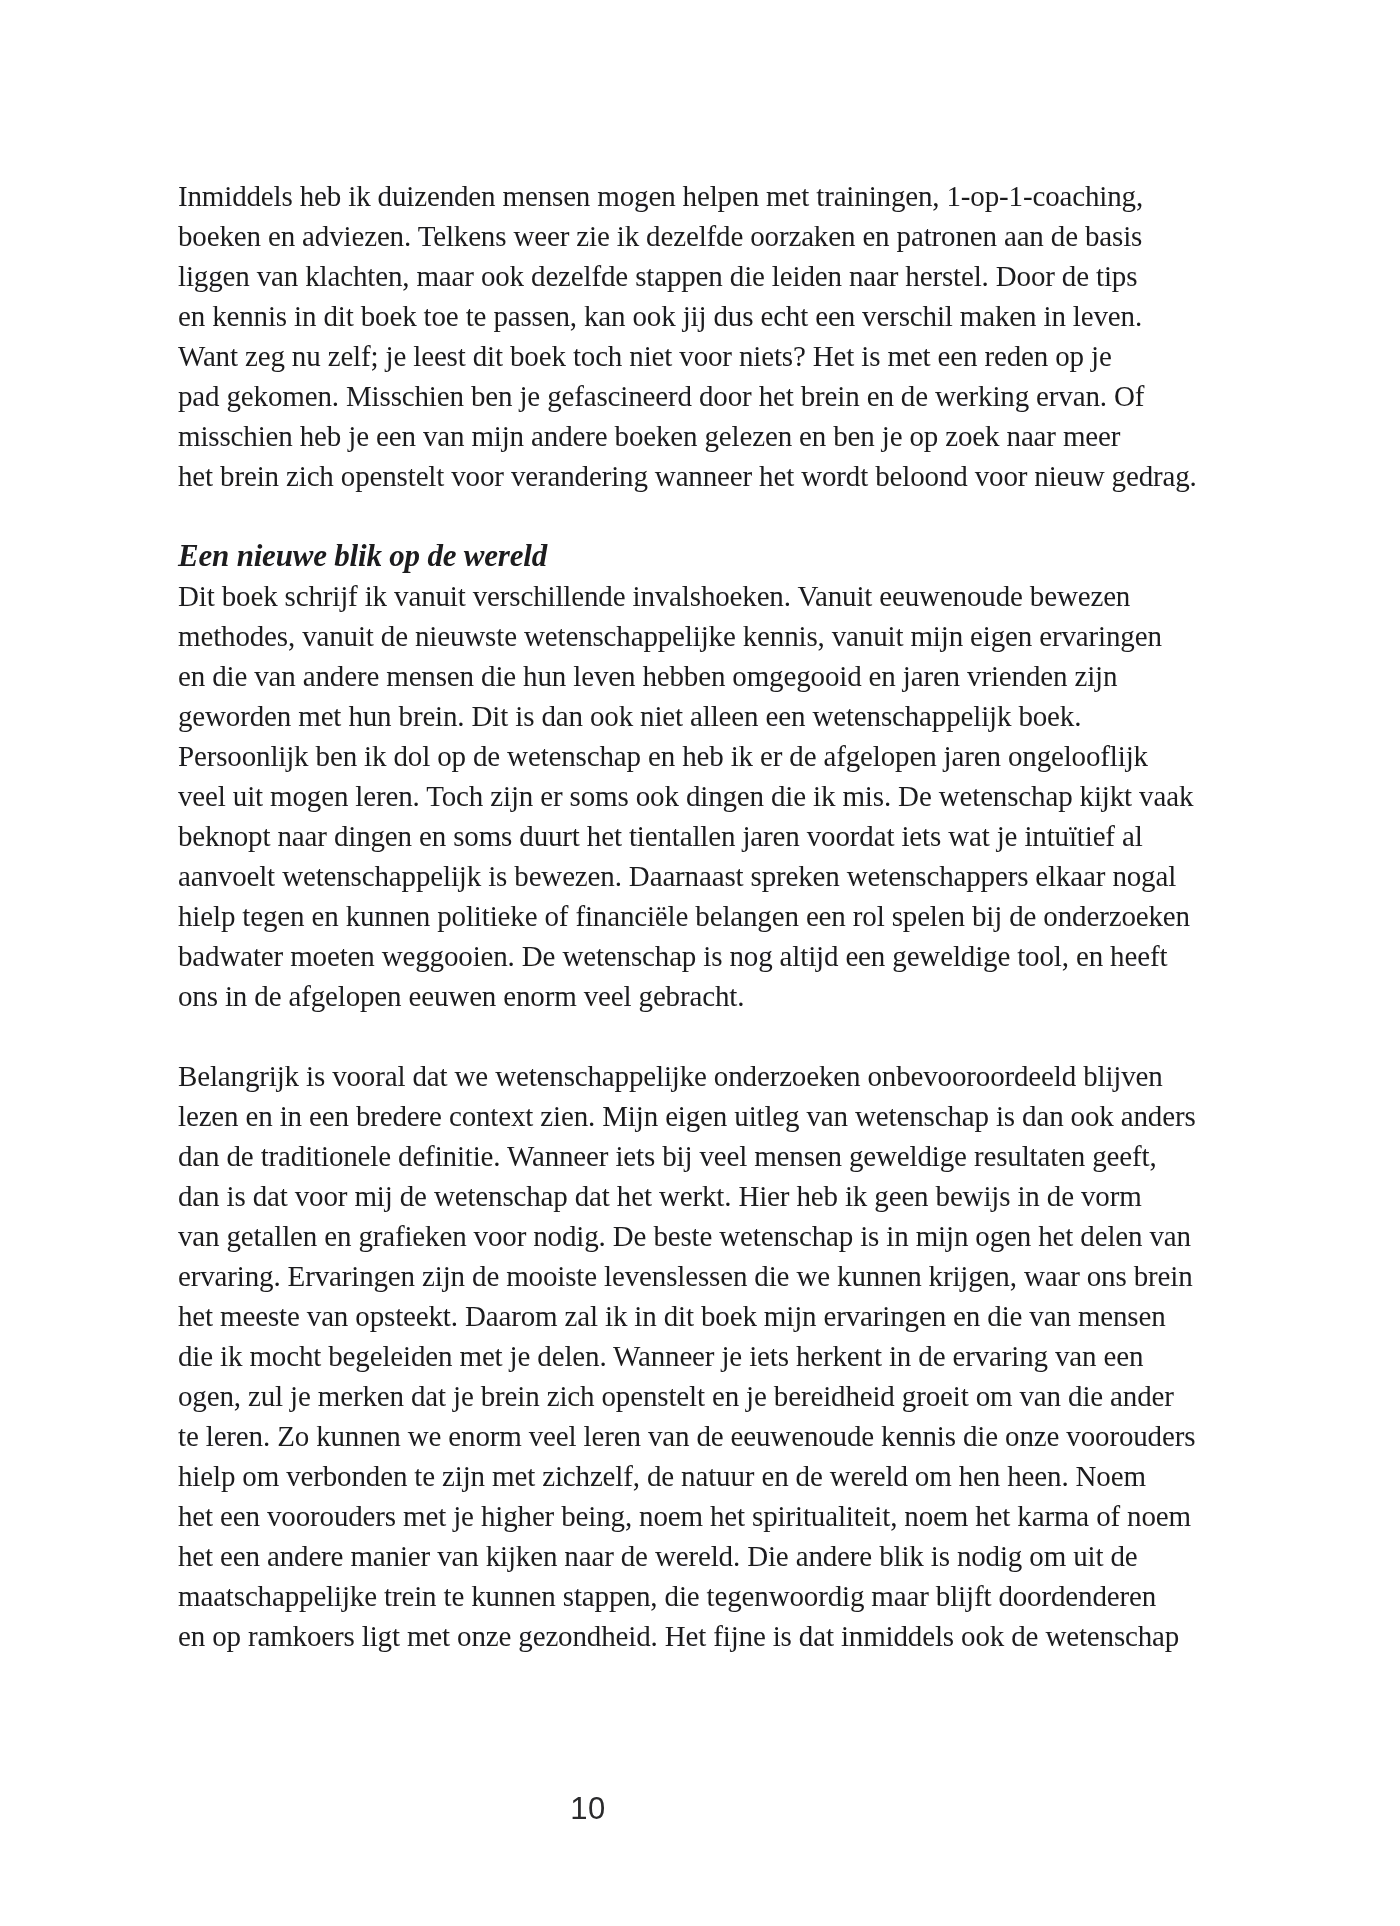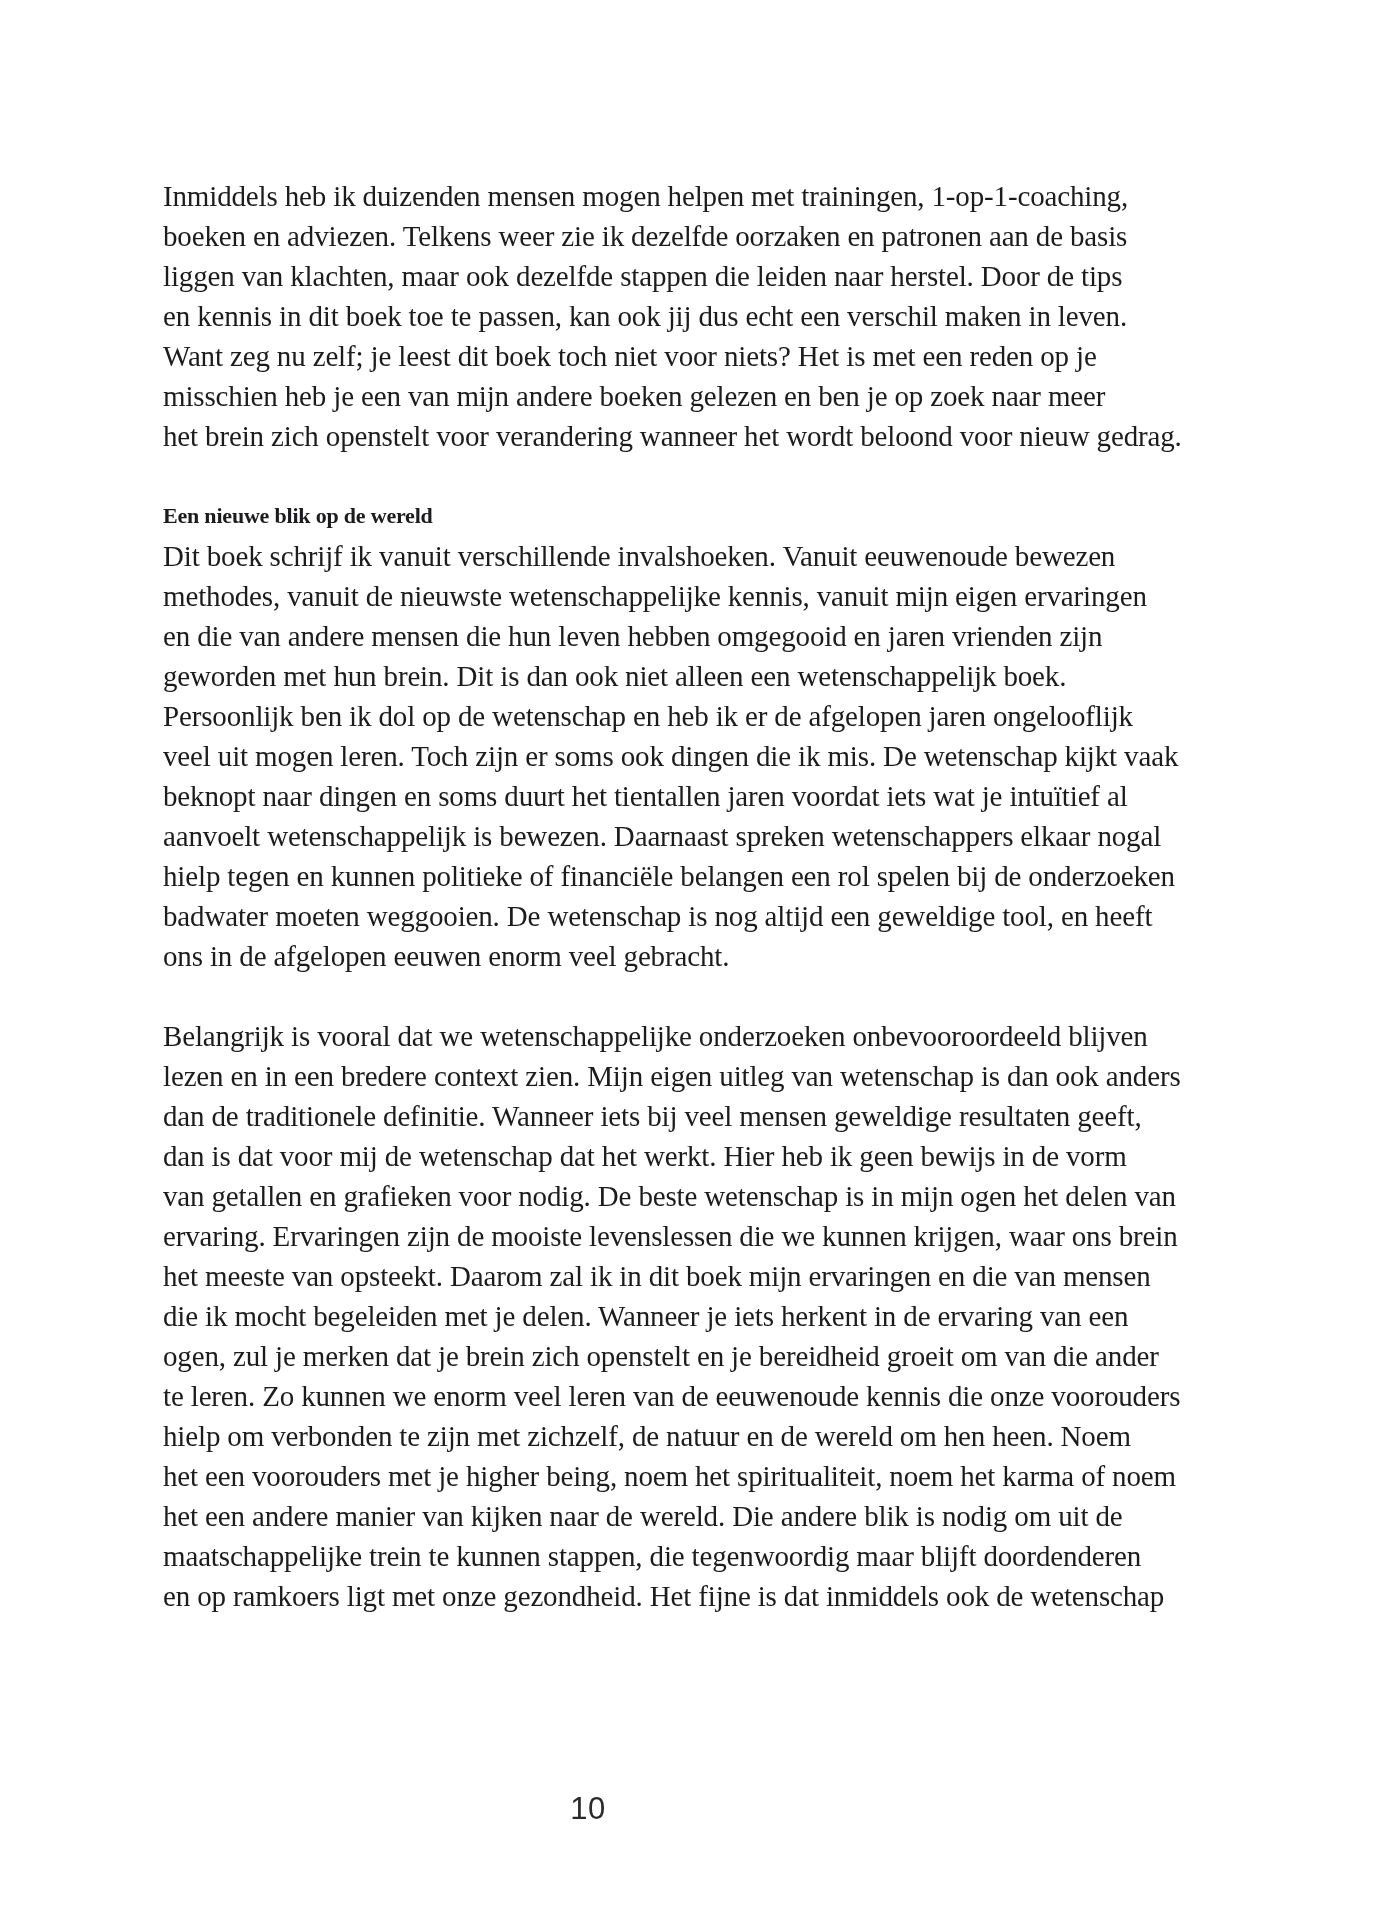--- a/index.html
+++ b/index.html
@@ -9,42 +9,43 @@
   }
   #book-page {
     position: relative;
     width: 1400px;
     height: 1926px;
     background: #ffffff;
     overflow: hidden;
   }
   #text-block {
     position: absolute;
-    left: 163px;
+    left: 178px;
     top: 176px;
     width: 1095px;
     font-family: "Liberation Serif", serif;
     font-size: 29px;
     color: #1c1c1e;
     letter-spacing: -0.15px;
   }
   .section { margin: 0; }
   .section.gap-above { margin-top: 40px; }
   .line {
     height: 40px;
     line-height: 40px;
     white-space: nowrap;
   }
   .heading-line {
     height: 40px;
     line-height: 40px;
     font-weight: bold;
-    font-size: 22px;
+    font-size: 31px;
     letter-spacing: -0.2px;
     white-space: nowrap;
+    font-style: italic;
   }
   .italic { }
   #page-number {
     position: absolute;
     left: 0;
     top: 1792px;
     width: 1176px;
     text-align: center;
     font-family: "Liberation Sans", sans-serif;
     font-size: 31px;
@@ -57,20 +58,21 @@
 <body>
 
 <div id="book-page">
   <div id="text-block">
       <div class="section">
         <div class="line">Inmiddels heb ik duizenden mensen mogen helpen met trainingen, 1-op-1-coaching,</div>
         <div class="line">boeken en adviezen. Telkens weer zie ik dezelfde oorzaken en patronen aan de basis</div>
         <div class="line">liggen van klachten, maar ook dezelfde stappen die leiden naar herstel. Door de tips</div>
         <div class="line">en kennis in dit boek toe te passen, kan ook jij dus echt een verschil maken in leven.</div>
         <div class="line">Want zeg nu zelf; je leest dit boek toch niet voor niets? Het is met een reden op je</div>
+        <div class="line">pad gekomen. Misschien ben je gefascineerd door het brein en de werking ervan. Of</div>
         <div class="line">misschien heb je een van mijn andere boeken gelezen en ben je op zoek naar meer</div>
         <div class="line">het brein zich openstelt voor verandering wanneer het wordt beloond voor nieuw gedrag.</div>
       </div>
       <div class="section gap-above">
         <div class="heading-line">Een nieuwe blik op de wereld</div>
       </div>
       <div class="section">
         <div class="line">Dit boek schrijf ik vanuit verschillende invalshoeken. Vanuit eeuwenoude bewezen</div>
         <div class="line">methodes, vanuit de nieuwste wetenschappelijke kennis, vanuit mijn eigen ervaringen</div>
         <div class="line">en die van andere mensen die hun leven hebben omgegooid en jaren vrienden zijn</div>

